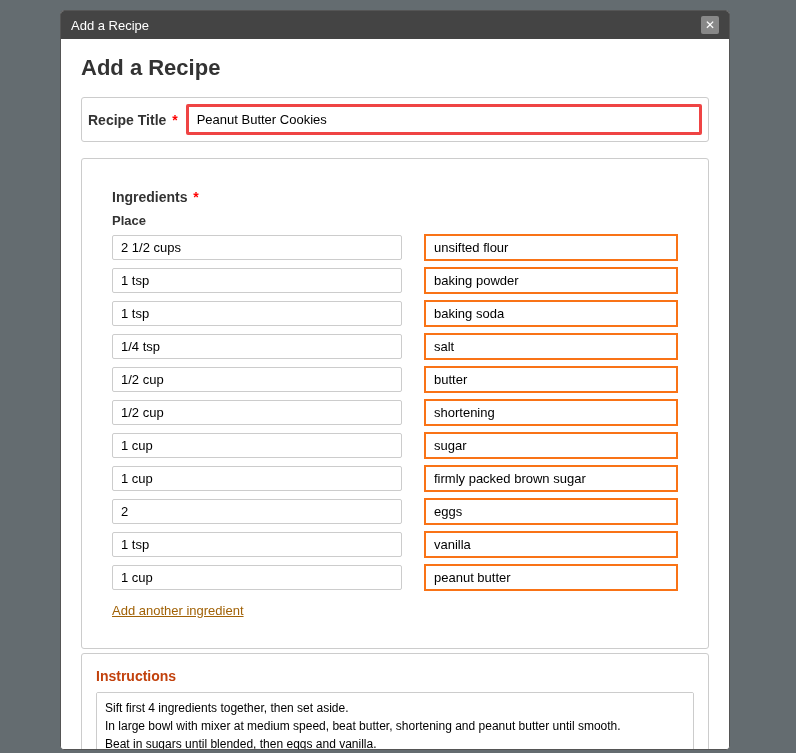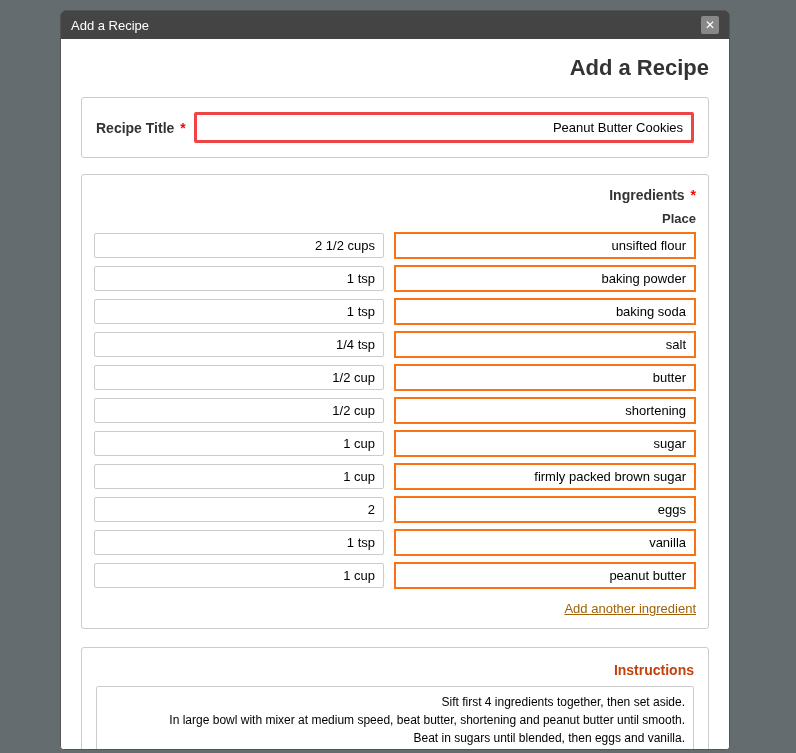--- a/index.html
+++ b/index.html
@@ -1,15 +1,15 @@
 <!DOCTYPE html>
 <html><head>
   <meta charset="utf-8">
   <style>
-    * { box-sizing: border-box; margin: 0; padding: 0; text-align: right; }
+    * { box-sizing: border-box; margin: 0; padding: 0; }
     body {
       font-family: Arial, sans-serif;
       font-size: 13px;
       background: #5a7a9a;
       width: 796px;
       height: 753px;
       overflow: hidden;
       position: relative;
     }
 
@@ -97,21 +97,21 @@
     .modal-heading {
       font-size: 22px;
       font-weight: bold;
       color: #333;
       margin-bottom: 16px;
     }
 
     .form-section {
       border: 1px solid #ccc;
       border-radius: 3px;
-      padding: 14px;
+      padding: 6px;
       margin-bottom: 16px;
     }
 
     .recipe-title-row {
       display: flex;
       align-items: center;
       margin-bottom: 0;
     }
     .recipe-title-label {
       font-weight: bold;
@@ -128,22 +128,22 @@
       flex: 1;
       padding: 5px 8px;
       border: 3px solid #ef4444;
       border-radius: 2px;
       font-size: 13px;
     }
 
     .ingredients-section {
       border: 1px solid #ccc;
       border-radius: 3px;
-      padding: 12px;
-      margin-bottom: 18px;
+      padding: 30px;
+      margin-bottom: 4px;
     }
 
     .ingredients-header {
       font-weight: bold;
       font-size: 14px;
       color: #333;
       margin-bottom: 8px;
     }
 
     .ingredients-columns {
@@ -154,21 +154,21 @@
     .col-label {
       font-weight: bold;
       font-size: 13px;
       color: #333;
     }
     .col-amount { width: 290px; }
     .col-name { flex: 1; }
 
     .ingredient-row {
       display: flex;
-      gap: 10px;
+      gap: 22px;
       margin-bottom: 6px;
       align-items: center;
     }
     .ingredient-amount {
       width: 290px;
       padding: 4px 8px;
       border: 1px solid #ccc;
       border-radius: 2px;
       font-size: 13px;
     }

